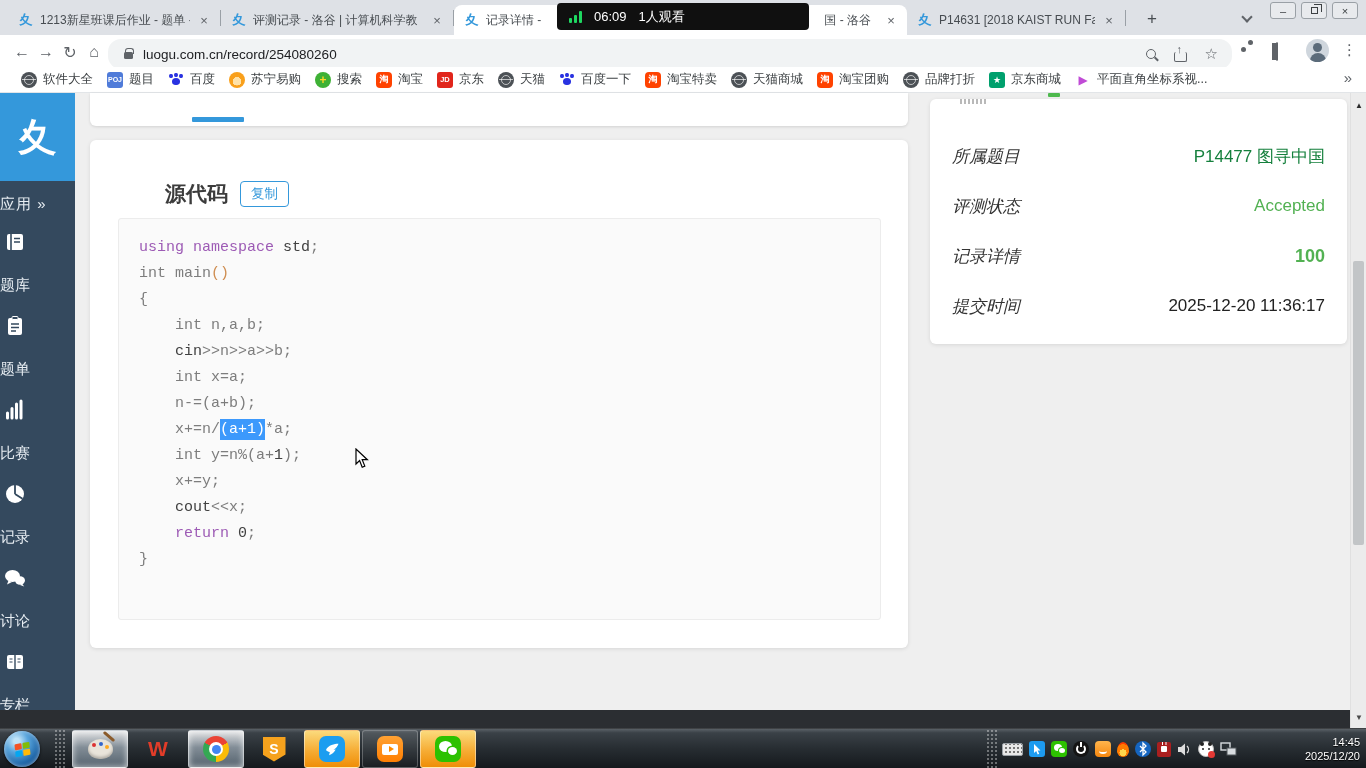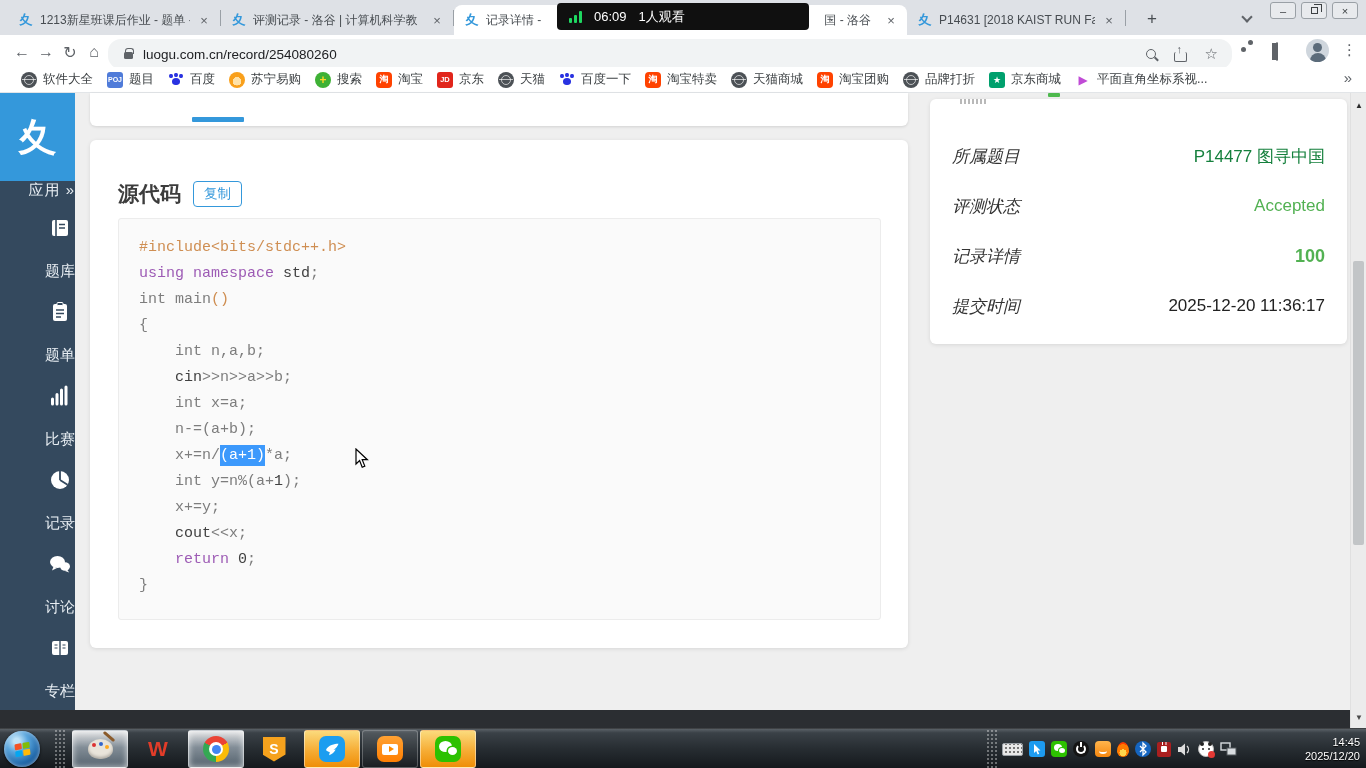--- a/index.html
+++ b/index.html
@@ -65,28 +65,28 @@
   .fav-lion { border-radius:50%; background:radial-gradient(circle at 50% 58%, #ffe2a8 0 34%, #f9a01b 35%); }
   .fav-sogou { border-radius:50%; background:#3eb135; color:#ffd826; font-size:12px; }
   .fav-tao { background:#ff4200; font-size:9px; border-radius:4px; }
   .fav-jd { background:#e1251b; font-size:7.5px; }
   .fav-jdmall { background:#00a06d; font-size:9px; }
   .fav-video { background:transparent; color:#c04bd6; font-size:12px; }
 
   
   .side { position:absolute; left:0; top:93px; width:75px; height:617px; background:#34495e; }
   .side-logo { width:75px; height:88px; background:#3498db; display:flex; align-items:center; justify-content:center; color:#fff; font-size:38px; font-weight:bold; }
-  .side-items { display:flex; flex-direction:column; align-items:flex-end; }
+  .side-items { display:flex; flex-direction:column; align-items:flex-start; padding-top:14px; }
   .side-item { display:flex; flex-direction:column; align-items:center; gap:19px; color:#e8eef3; font-size:15px; margin-bottom:19px; }
   .side-apps { color:#e8eef3; font-size:15px; margin-bottom:16px; letter-spacing:1px; }
 
   
   .top-card { position:absolute; left:90px; top:93px; width:818px; height:33px; background:#fff; border-radius:0 0 6px 6px; box-shadow:0 1px 3px rgba(0,0,0,.12); }
   .tab-indicator { position:absolute; left:102px; bottom:4px; width:52px; height:5px; background:#3498db; border-radius:1px; }
-  .main-card { position:absolute; left:90px; top:140px; width:818px; height:508px; background:#fff; border-radius:6px; box-shadow:0 1px 4px rgba(0,0,0,.1); }
+  .main-card { position:absolute; left:90px; top:140px; width:818px; height:508px; background:#fff; border-radius:6px; box-shadow:0 1px 4px rgba(0,0,0,.1);padding-left:47px; }
   .src-header { display:flex; align-items:center; gap:12px; padding:40px 0 0 28px; }
   .src-title { font-size:21px; font-weight:bold; color:#3c3c3c; }
   .copy-btn { border:1px solid #3498db; color:#3498db; font-size:13.5px; padding:3px 10px; border-radius:4px; background:#fff; }
   .code-panel { position:absolute; left:28px; top:78px; width:763px; height:402px; background:#fafafa; border:1px solid #ececec; border-radius:3px; padding:16px 0 0 20px; overflow:hidden; }
   .code-line { font-family:"Liberation Mono","DejaVu Sans Mono",monospace; font-size:15px; line-height:26px; white-space:pre; color:#7d7d7d; }
   .tok-base { color:#7d7d7d; }
   .tok-inc  { color:#cf8e52; }
   .tok-kw   { color:#9d5bb5;text-align:center; }
   .tok-lib  { color:#404040; }
   .tok-sel  { background:#3c99fc; color:#fff; padding:2px 0; }
@@ -357,21 +357,20 @@
   <div class="top-card">
     <span class="tab-indicator"></span>
   </div>
 
   <div class="main-card">
     <div class="src-header">
       <span class="src-title">源代码</span>
       <button class="copy-btn">复制</button>
     </div>
     <div class="code-panel">
-        <div class="code-line"><span class="tok-inc">#include&lt;bits/stdc++.h&gt;</span></div>
         <div class="code-line"><span class="tok-kw">using namespace </span><span class="tok-lib">std</span><span class="tok-base">;</span></div>
         <div class="code-line"><span class="tok-base">int main</span><span class="tok-inc">()</span></div>
         <div class="code-line"><span class="tok-base">{</span></div>
         <div class="code-line"><span class="tok-base">    int n,a,b;</span></div>
         <div class="code-line"><span class="tok-base">    </span><span class="tok-lib">cin</span><span class="tok-base">&gt;&gt;n&gt;&gt;a&gt;&gt;b;</span></div>
         <div class="code-line"><span class="tok-base">    int x=a;</span></div>
         <div class="code-line"><span class="tok-base">    n-=(a+b);</span></div>
         <div class="code-line"><span class="tok-base">    x+=n/</span><span class="tok-sel">(a+1)</span><span class="tok-base">*a;</span></div>
         <div class="code-line"><span class="tok-base">    int y=n%(a+</span><span class="tok-lib">1</span><span class="tok-base">);</span></div>
         <div class="code-line"><span class="tok-base">    x+=y;</span></div>

